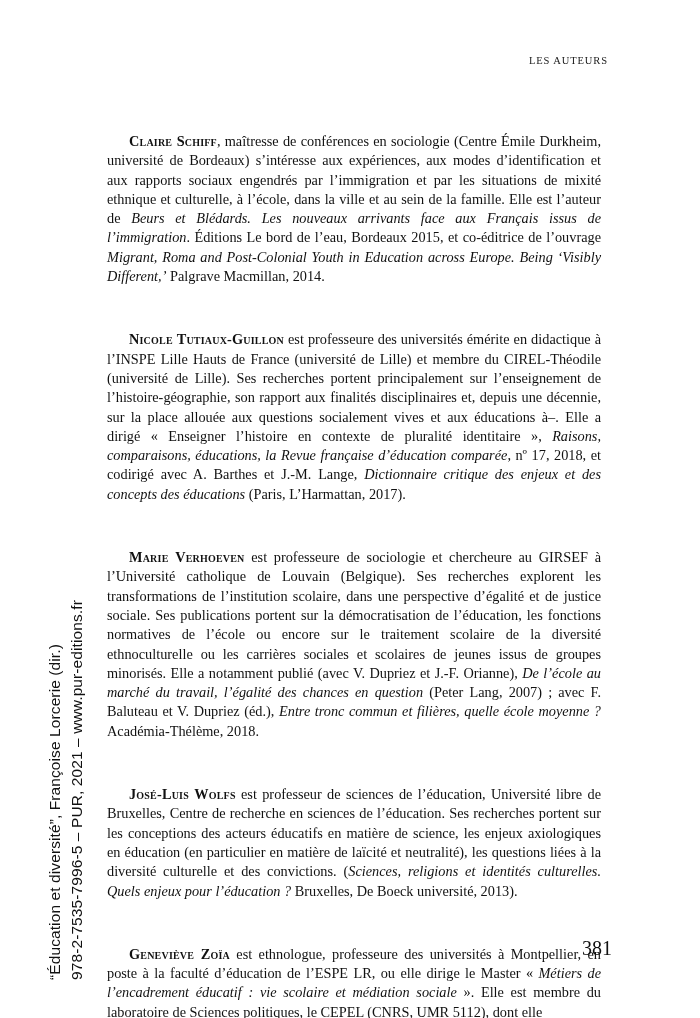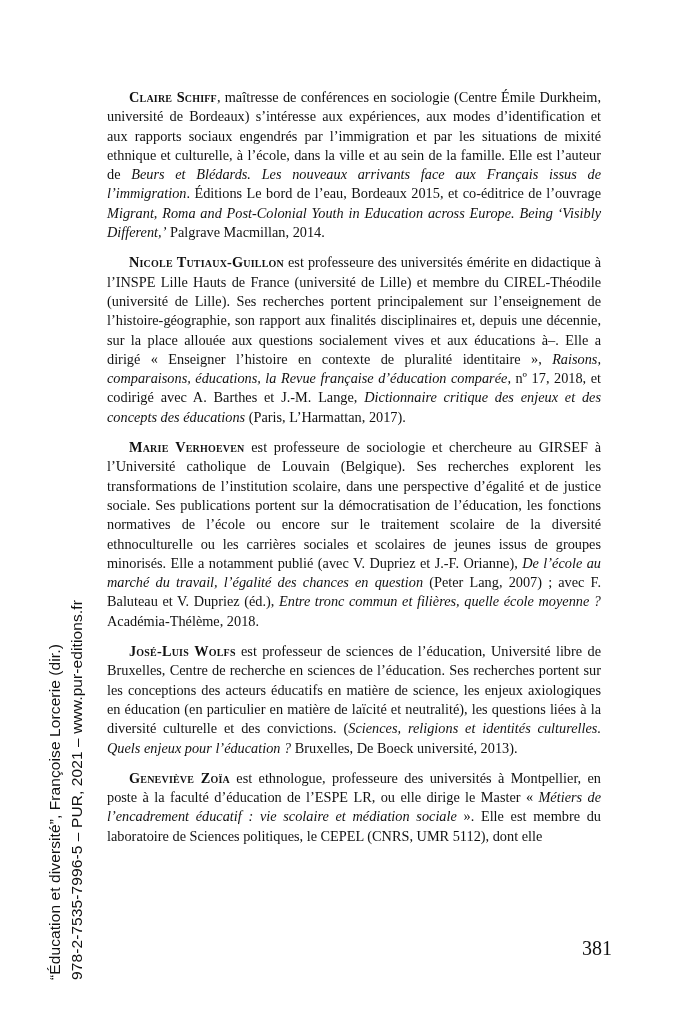--- a/index.html
+++ b/index.html
@@ -52,20 +52,21 @@
 
   .para {
     margin: 0 0 0 0;
     text-indent: 0;
   }
   .para + .para {
     margin-top: 11px;
   }
   .para.indented {
     text-indent: 22px;
+    margin-top: 44px;
   }
 
   .sc {
     font-variant: small-caps;
     font-weight: bold;
     letter-spacing: 0.2px;
   }
   .it {
     font-style: italic;
   }
@@ -109,20 +110,21 @@
     font-family: "Liberation Serif", serif;
     font-size: 20px;
     color: #111111;
   }
 </style>
 </head>
 <body>
 
 <div class="page">
 
+  <div class="running-head">LES AUTEURS</div>
 
   <div class="spine">
     <div class="spine-line spine-line-1">“Éducation et diversité”, Françoise Lorcerie (dir.)</div>
     <div class="spine-line spine-line-2">978-2-7535-7996-5 – PUR, 2021 – www.pur-editions.fr</div>
   </div>
 
   <div class="text-column" id="text-column">
       <div class="para indented"><span class="sc">Claire Schiff</span><span>, maîtresse de conférences en sociologie (Centre Émile Durkheim, université de Bordeaux) s’intéresse aux expériences, aux modes d’identification et aux rapports sociaux engendrés par l’immigration et par les situations de mixité ethnique et culturelle, à l’école, dans la ville et au sein de la famille. Elle est l’auteur de </span><span class="it">Beurs et Blédards. Les nouveaux arrivants face aux Français issus de l’immigration</span><span>. Éditions Le bord de l’eau, Bordeaux 2015, et co-éditrice de l’ouvrage </span><span class="it">Migrant, Roma and Post-Colonial Youth in Education across Europe. Being ‘Visibly Different,’</span><span> Palgrave Macmillan, 2014.</span></div>
       <div class="para indented"><span class="sc">Nicole Tutiaux-Guillon</span><span> est professeure des universités émérite en didactique à l’INSPE Lille Hauts de France (université de Lille) et membre du CIREL-Théodile (université de Lille). Ses recherches portent principalement sur l’enseignement de l’histoire-géographie, son rapport aux finalités disciplinaires et, depuis une décennie, sur la place allouée aux questions socialement vives et aux éducations à–. Elle a dirigé « Enseigner l’histoire en contexte de pluralité identitaire », </span><span class="it">Raisons, comparaisons, éducations, la Revue française d’éducation comparée</span><span>, nº 17, 2018, et codirigé avec A. Barthes et J.-M. Lange, </span><span class="it">Dictionnaire critique des enjeux et des concepts des éducations</span><span> (Paris, L’Harmattan, 2017).</span></div>
       <div class="para indented"><span class="sc">Marie Verhoeven</span><span> est professeure de sociologie et chercheure au GIRSEF à l’Université catholique de Louvain (Belgique). Ses recherches explorent les transformations de l’institution scolaire, dans une perspective d’égalité et de justice sociale. Ses publications portent sur la démocratisation de l’éducation, les fonctions normatives de l’école ou encore sur le traitement scolaire de la diversité ethnoculturelle ou les carrières sociales et scolaires de jeunes issus de groupes minorisés. Elle a notamment publié (avec V. Dupriez et J.-F. Orianne), </span><span class="it">De l’école au marché du travail, l’égalité des chances en question</span><span> (Peter Lang, 2007) ; avec F. Baluteau et V. Dupriez (éd.), </span><span class="it">Entre tronc commun et filières, quelle école moyenne ?</span><span> Académia-Thélème, 2018.</span></div>

